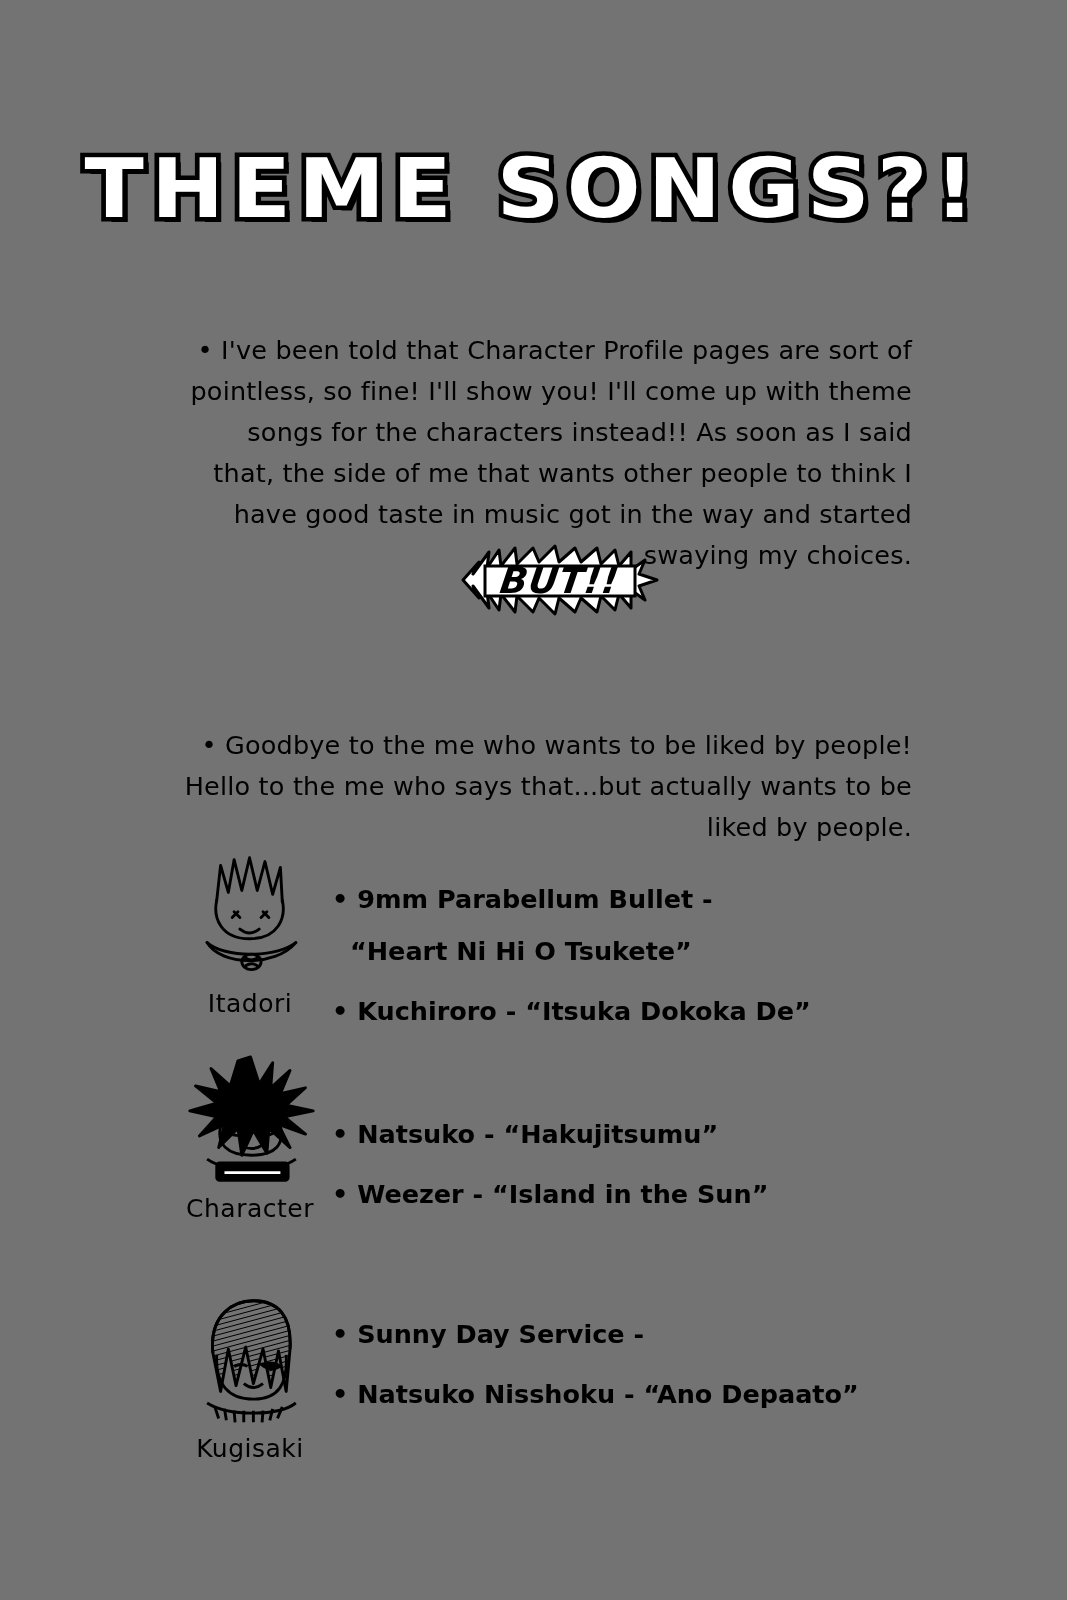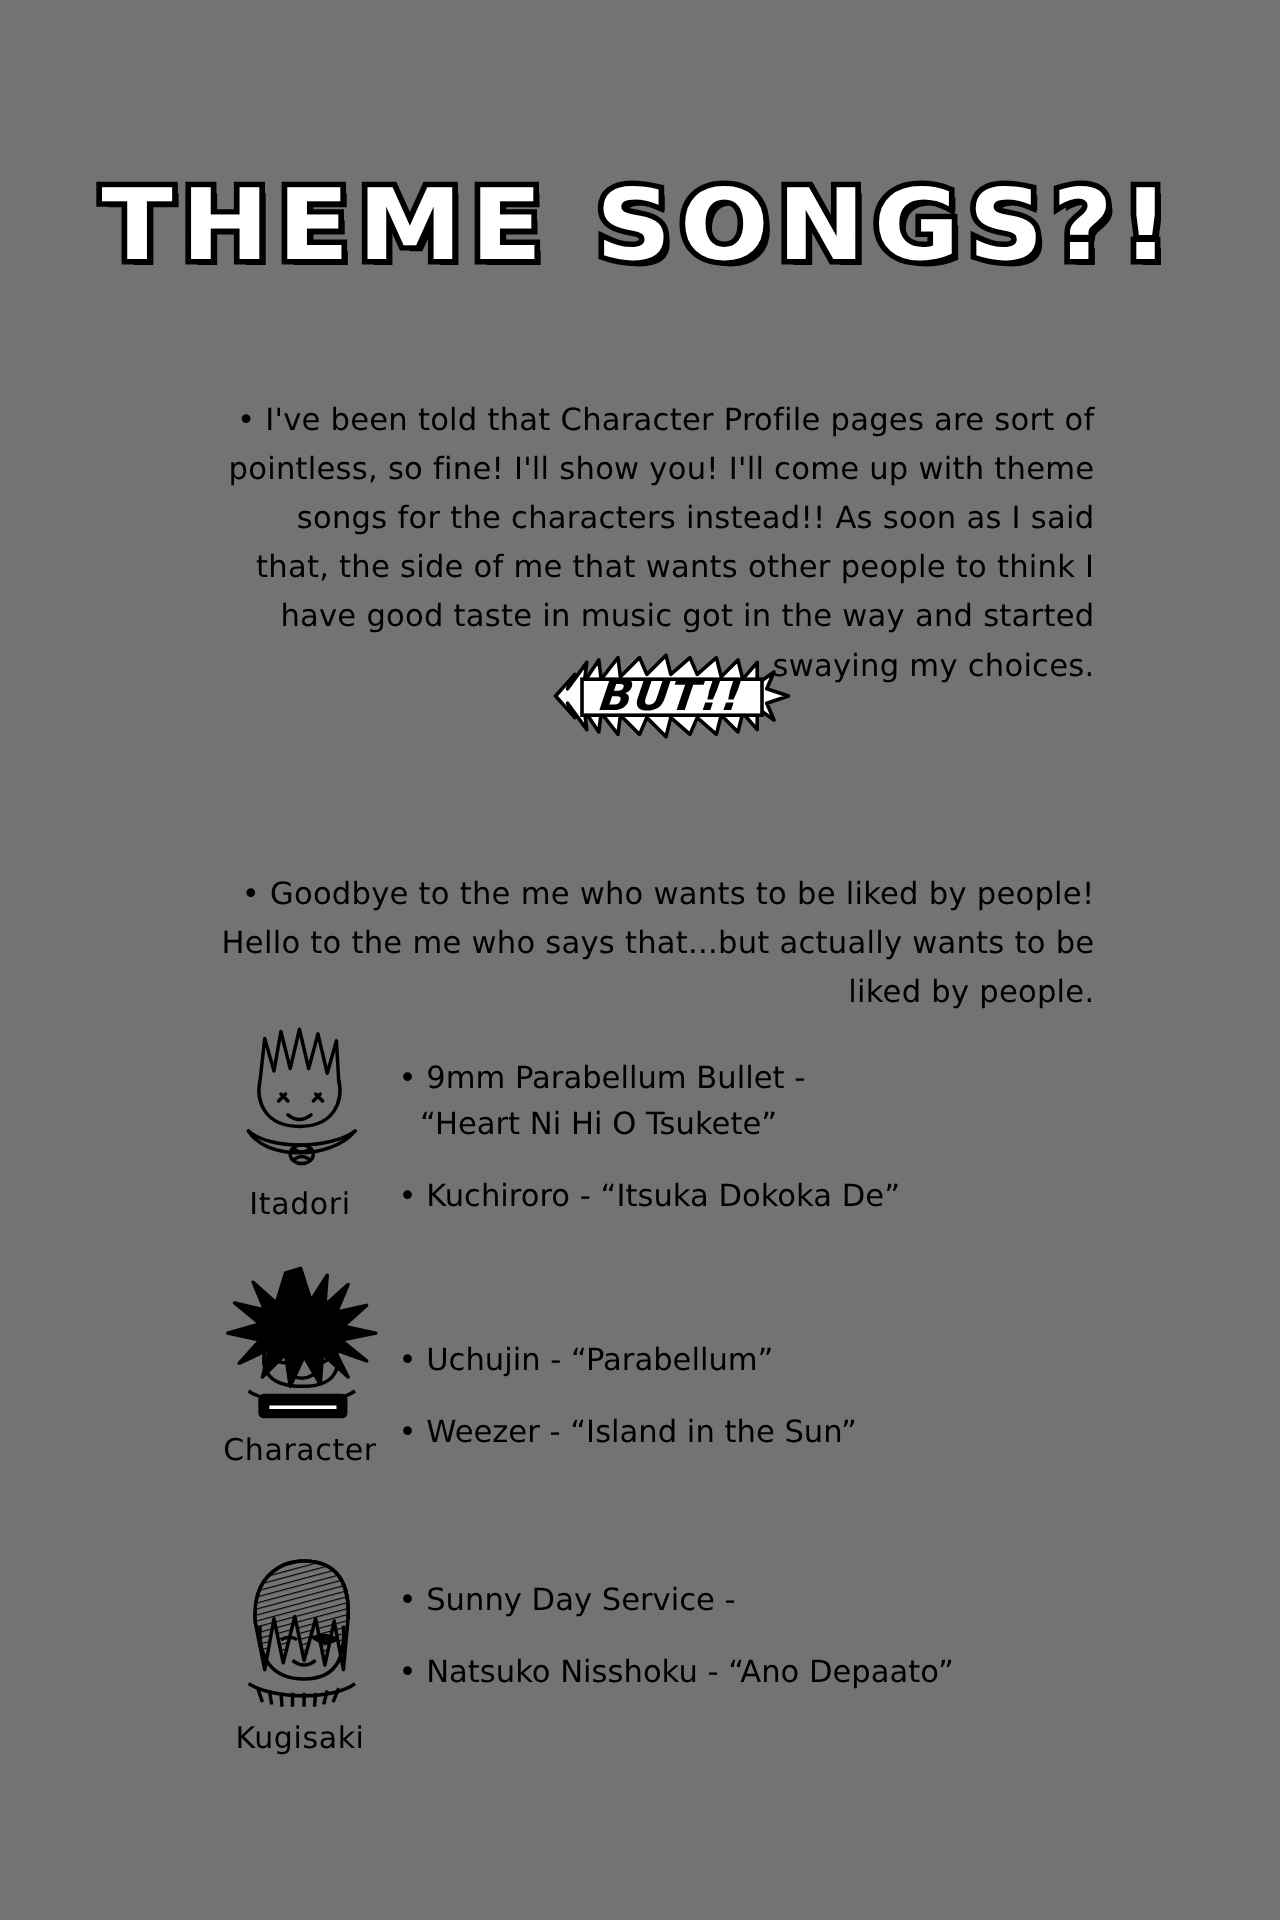--- a/index.html
+++ b/index.html
@@ -121,23 +121,23 @@
   .songs-col {
     position: absolute;
     left: 172px;
     top: 30px;
     width: 700px;
     font-size: 25.5px;
     line-height: 38px;
   }
   .entry-2 .songs-col { top: 60px; }
   .entry-3 .songs-col { top: 20px; }
-  .song-item { margin-bottom: 22px; }
+  .song-item { margin-bottom: 22px; font-weight: bold; }
   .song-item:last-child { margin-bottom: 0; }
-  .song-line2 { display: block; padding-left: 18px; }
+  .song-line2 { display: block; padding-left: 18px; margin-top: 14px; }
 </style>
 </head>
 <body>
 
 <div class="page">
 
   <div class="title-wrap">
     <div class="title">THEME SONGS?!</div>
   </div>
 
@@ -192,21 +192,21 @@
           <path fill="none" d="M66 94 q10 6 20 0"></path>
           <path fill="none" d="M30 108 C50 122 102 122 122 108"></path>
           <rect fill="#000" x="40" y="112" width="74" height="18" rx="3"></rect>
           <path fill="none" stroke="#fff" stroke-width="3" d="M48 122 h58"></path>
         </g>
       </svg>
       <div class="portrait-name">Character</div>
     </div>
     <div class="songs-col">
       <div class="song-item">
-        <span>• Uchujin - “Parabellum”</span>
+        <span>• Natsuko - “Hakujitsumu”</span>
       </div>
       <div class="song-item">
         <span>• Weezer - “Island in the Sun”</span>
       </div>
     </div>
   </div>
 
   <div class="entry entry-3">
     <div class="portrait-col">
       <svg class="portrait" viewBox="0 0 150 140">

